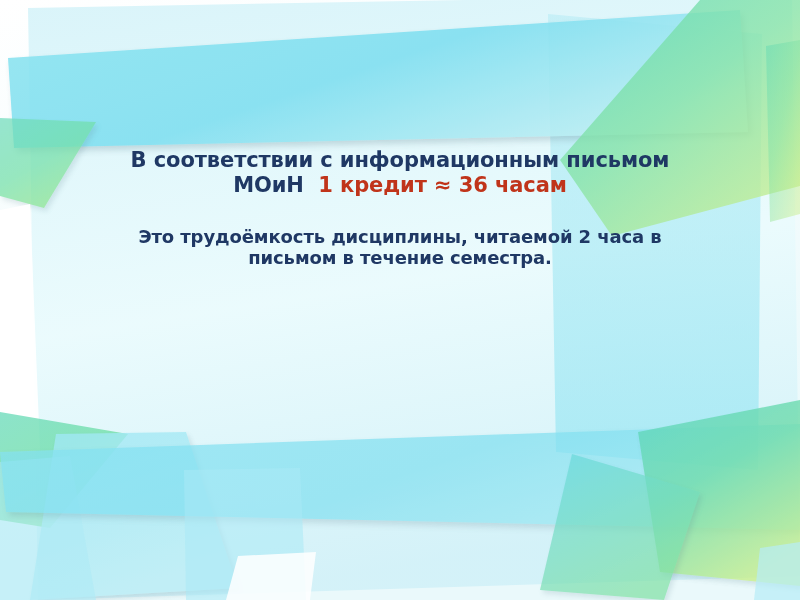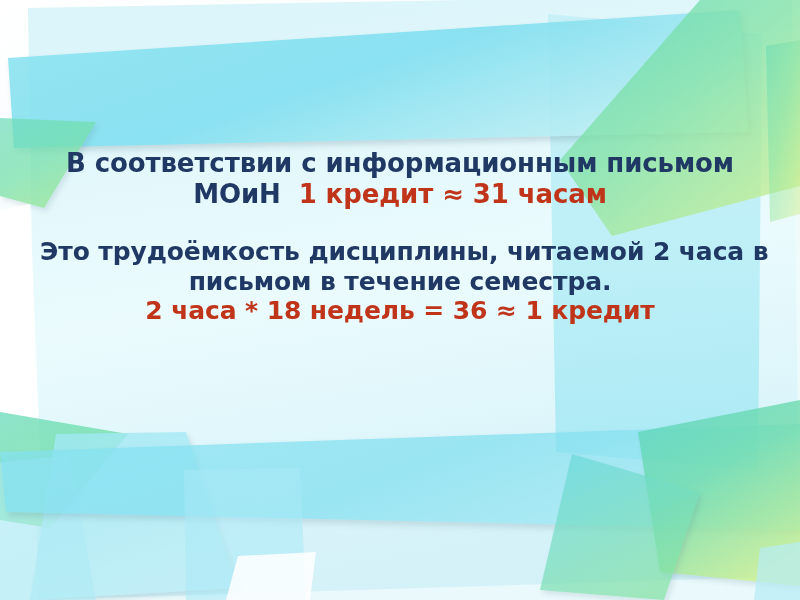--- a/index.html
+++ b/index.html
@@ -48,27 +48,27 @@
   }
 
   .line {
     font-weight: bold;
     line-height: 1.18;
     letter-spacing: -0.1px;
     white-space: nowrap;
   }
 
   .para1 {
-    font-size: 26px;
+    font-size: 21px;
   }
   .gap {
     height: 28px;
   }
   .para2 {
-    font-size: 25px;
+    font-size: 18px;
   }
   .para2 .l1 { white-space: nowrap; }
 
   .navy  { color: #1f3864; }
   .rust  { color: #c0341a; }
 </style>
 </head>
 <body>
 
 <div id="slide">
@@ -177,35 +177,32 @@
 
   <div id="content">
 
     <div class="text-block">
 
       <div class="para1">
         <div class="line">
           <span class="navy">В соответствии с информационным письмом</span>
         </div>
         <div class="line">
-          <span class="navy">МОиН</span><span class="navy">&nbsp;&nbsp;</span><span class="rust">1 кредит ≈ 31 часам</span>
+          <span class="navy">МОиН</span><span class="navy">&nbsp;&nbsp;</span><span class="rust">1 кредит ≈ 36 часам</span>
         </div>
       </div>
 
       <div class="gap"></div>
 
       <div class="para2">
         <div class="line l1">
           <span class="navy">Это трудоёмкость дисциплины, читаемой 2 часа в</span>
         </div>
         <div class="line">
           <span class="navy">письмом в течение семестра.</span>
         </div>
-        <div class="line">
-          <span class="rust">2 часа * 18 недель = 36 ≈ 1 кредит</span>
-        </div>
       </div>
 
     </div>
 
   </div>
 
 </div>
 
 </body></html>

